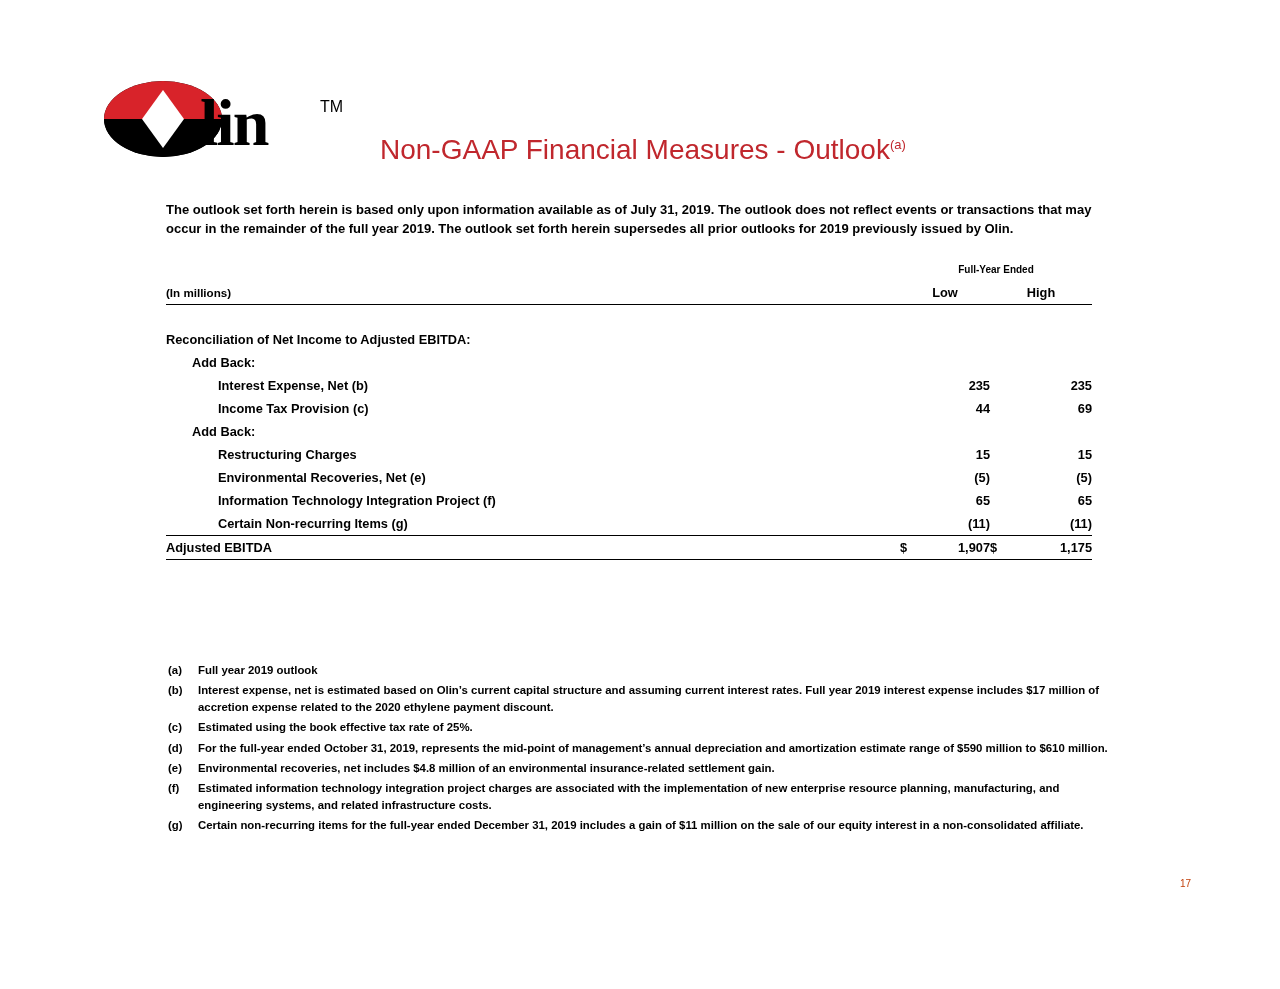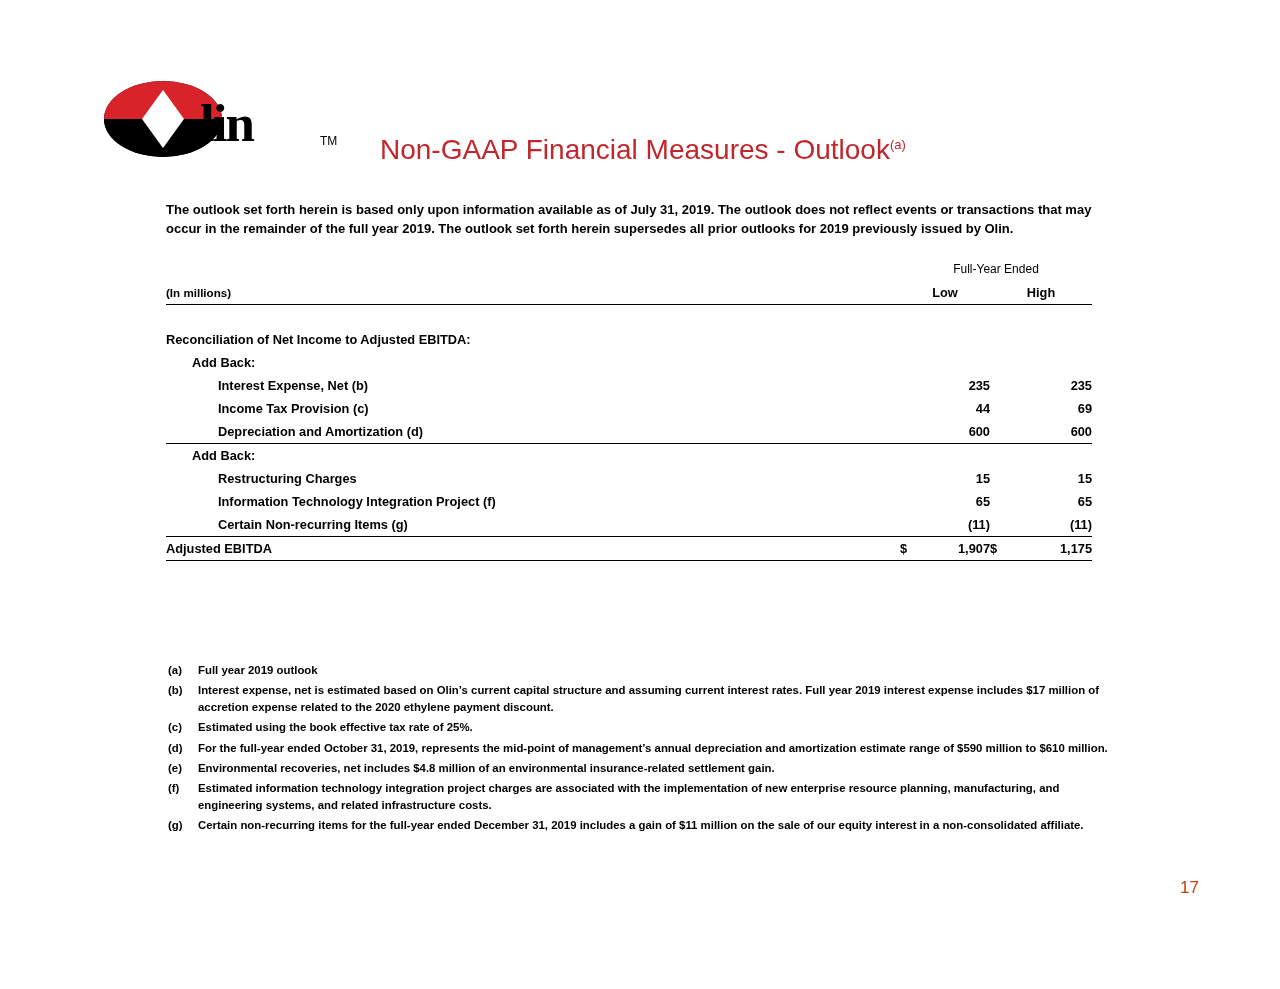--- a/index.html
+++ b/index.html
@@ -55,34 +55,33 @@
     transform: translate(-50%, -50%);
     background: #ffffff;
     clip-path: polygon(50% 0%, 100% 50%, 50% 100%, 0% 50%);
   }
   #logo-wordmark {
     position: absolute;
     left: 96px;
     top: 6px;
     font-family: "Liberation Serif", serif;
     font-weight: bold;
-    font-size: 53px;
+    font-size: 66px;
     line-height: 78px;
     letter-spacing: -2px;
     color: #000000;
   }
   #logo-tm {
     position: absolute;
     left: 216px;
     top: 20px;
     font-family: "Liberation Sans", sans-serif;
-    font-size: 12px;
+    font-size: 16px;
     font-weight: normal;
     color: #000000;
-    margin-top: 36px;
   }
 
   
   #slide-title {
     position: absolute;
     left: 380px;
     top: 134px;
     font-size: 28px;
     font-weight: normal;
     color: #C0272D;
@@ -124,22 +123,22 @@
   }
   
   .col-label   { width: 734px; }
   .col-cur-l   { width: 24px;  text-align: left;  }
   .col-val-l   { width: 66px;  text-align: right; }
   .col-cur-h   { width: 36px;  text-align: left;  }
   .col-val-h   { width: 66px;  text-align: right; }
 
   .hdr-span {
     text-align: center;
-    font-size: 12px;
-    font-weight: normal;
+    font-size: 10px;
+    font-weight: bold;
   }
   .hdr-lowhigh {
     text-align: center;
     font-weight: bold;
   }
   .units-cell {
     font-size: 11.6px;
     font-weight: bold;
   }
   .rule-bottom > td { border-bottom: 1.6px solid #000000; }
@@ -169,21 +168,21 @@
   }
   .fn-text {
     flex: 1 1 auto;
   }
 
   
   #page-number {
     position: absolute;
     left: 1180px;
     top: 878px;
-    font-size: 17px;
+    font-size: 10px;
     color: #c2410c;
     font-weight: normal;
   }
 </style>
 </head>
 <body>
 
 <div id="logo-block">
   <div id="logo-mark">
     <div class="logo-top-half"></div>
@@ -249,45 +248,45 @@
     </tr>
 
     <tr>
       <td class="indent-2">Income Tax Provision (c)</td>
       <td class="col-cur-l"></td>
       <td class="col-val-l">44</td>
       <td class="col-cur-h"></td>
       <td class="col-val-h">69</td>
     </tr>
 
-    <tr class="rule-bottom">
-      <td class="indent-2">Depreciation and Amortization (d)</td>
-      <td class="col-cur-l"></td>
-      <td class="col-val-l">600</td>
-      <td class="col-cur-h"></td>
-      <td class="col-val-h">600</td>
-    </tr>
 
 
     <tr>
       <td class="indent-1">Add Back:</td>
       <td class="col-cur-l"></td>
       <td class="col-val-l"></td>
       <td class="col-cur-h"></td>
       <td class="col-val-h"></td>
     </tr>
 
     <tr>
       <td class="indent-2">Restructuring Charges</td>
       <td class="col-cur-l"></td>
       <td class="col-val-l">15</td>
       <td class="col-cur-h"></td>
       <td class="col-val-h">15</td>
     </tr>
 
+    <tr>
+      <td class="indent-2">Environmental Recoveries, Net (e)</td>
+      <td class="col-cur-l"></td>
+      <td class="col-val-l">(5)</td>
+      <td class="col-cur-h"></td>
+      <td class="col-val-h">(5)</td>
+    </tr>
 
     <tr>
       <td class="indent-2">Information Technology Integration Project (f)</td>
       <td class="col-cur-l"></td>
       <td class="col-val-l">65</td>
       <td class="col-cur-h"></td>
       <td class="col-val-h">65</td>
     </tr>
 
     <tr class="rule-bottom">

